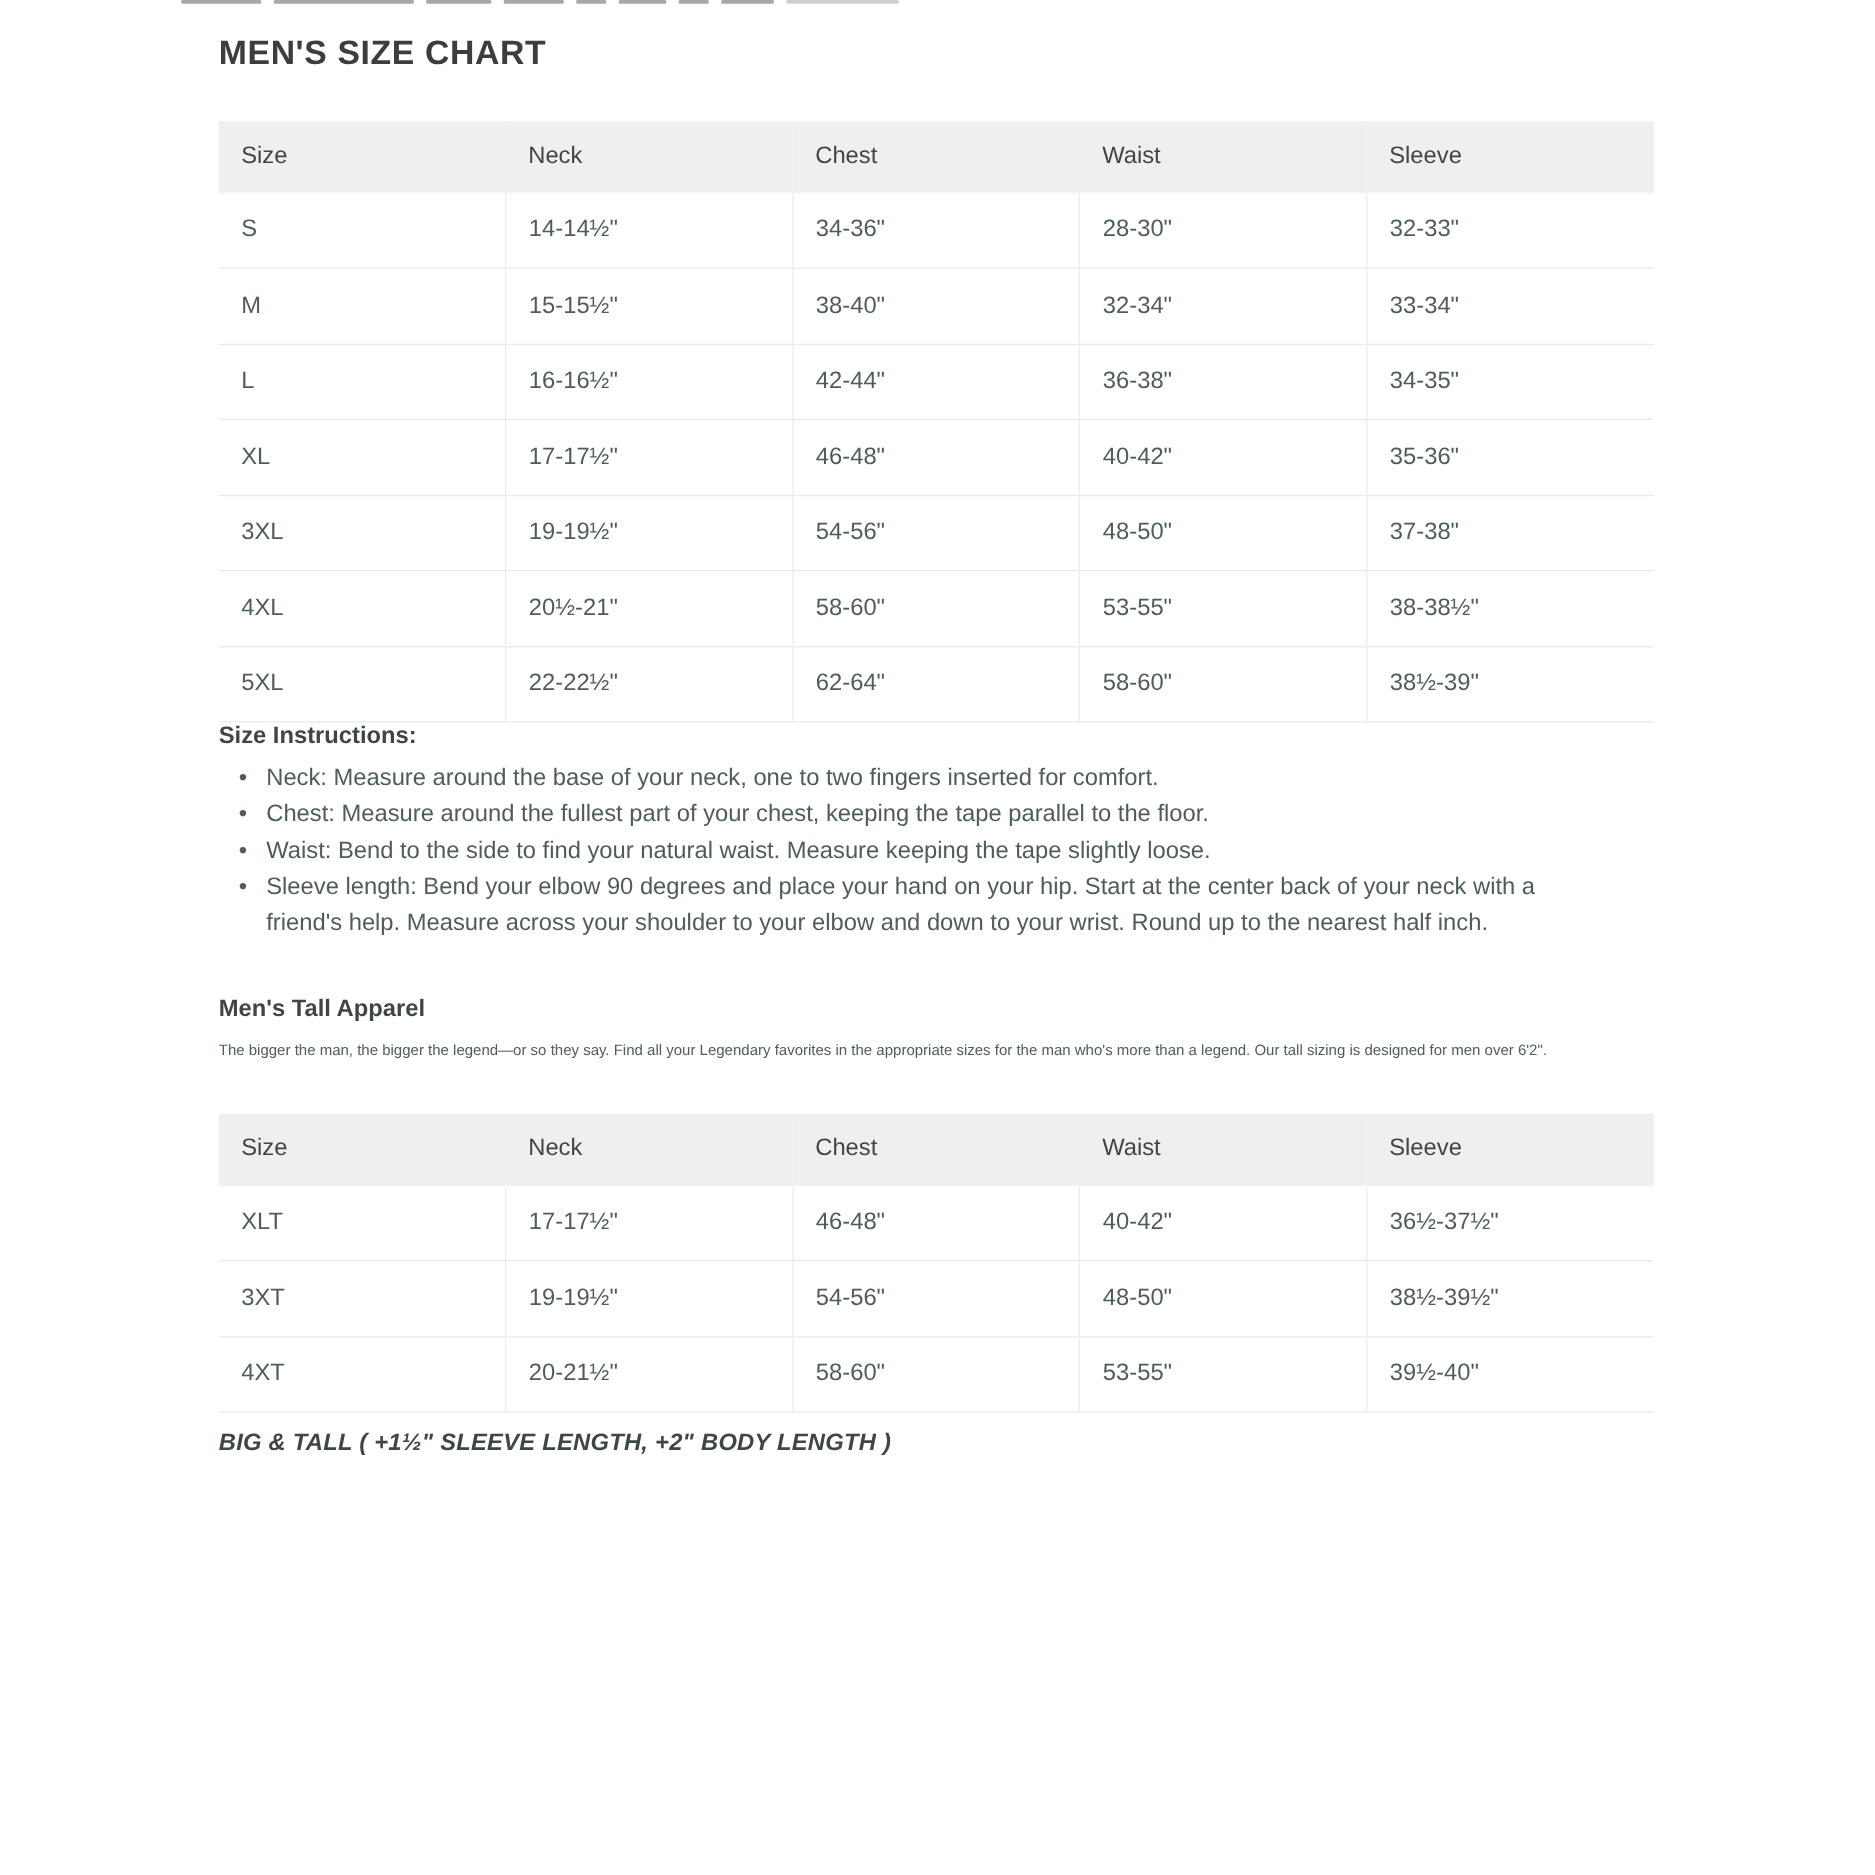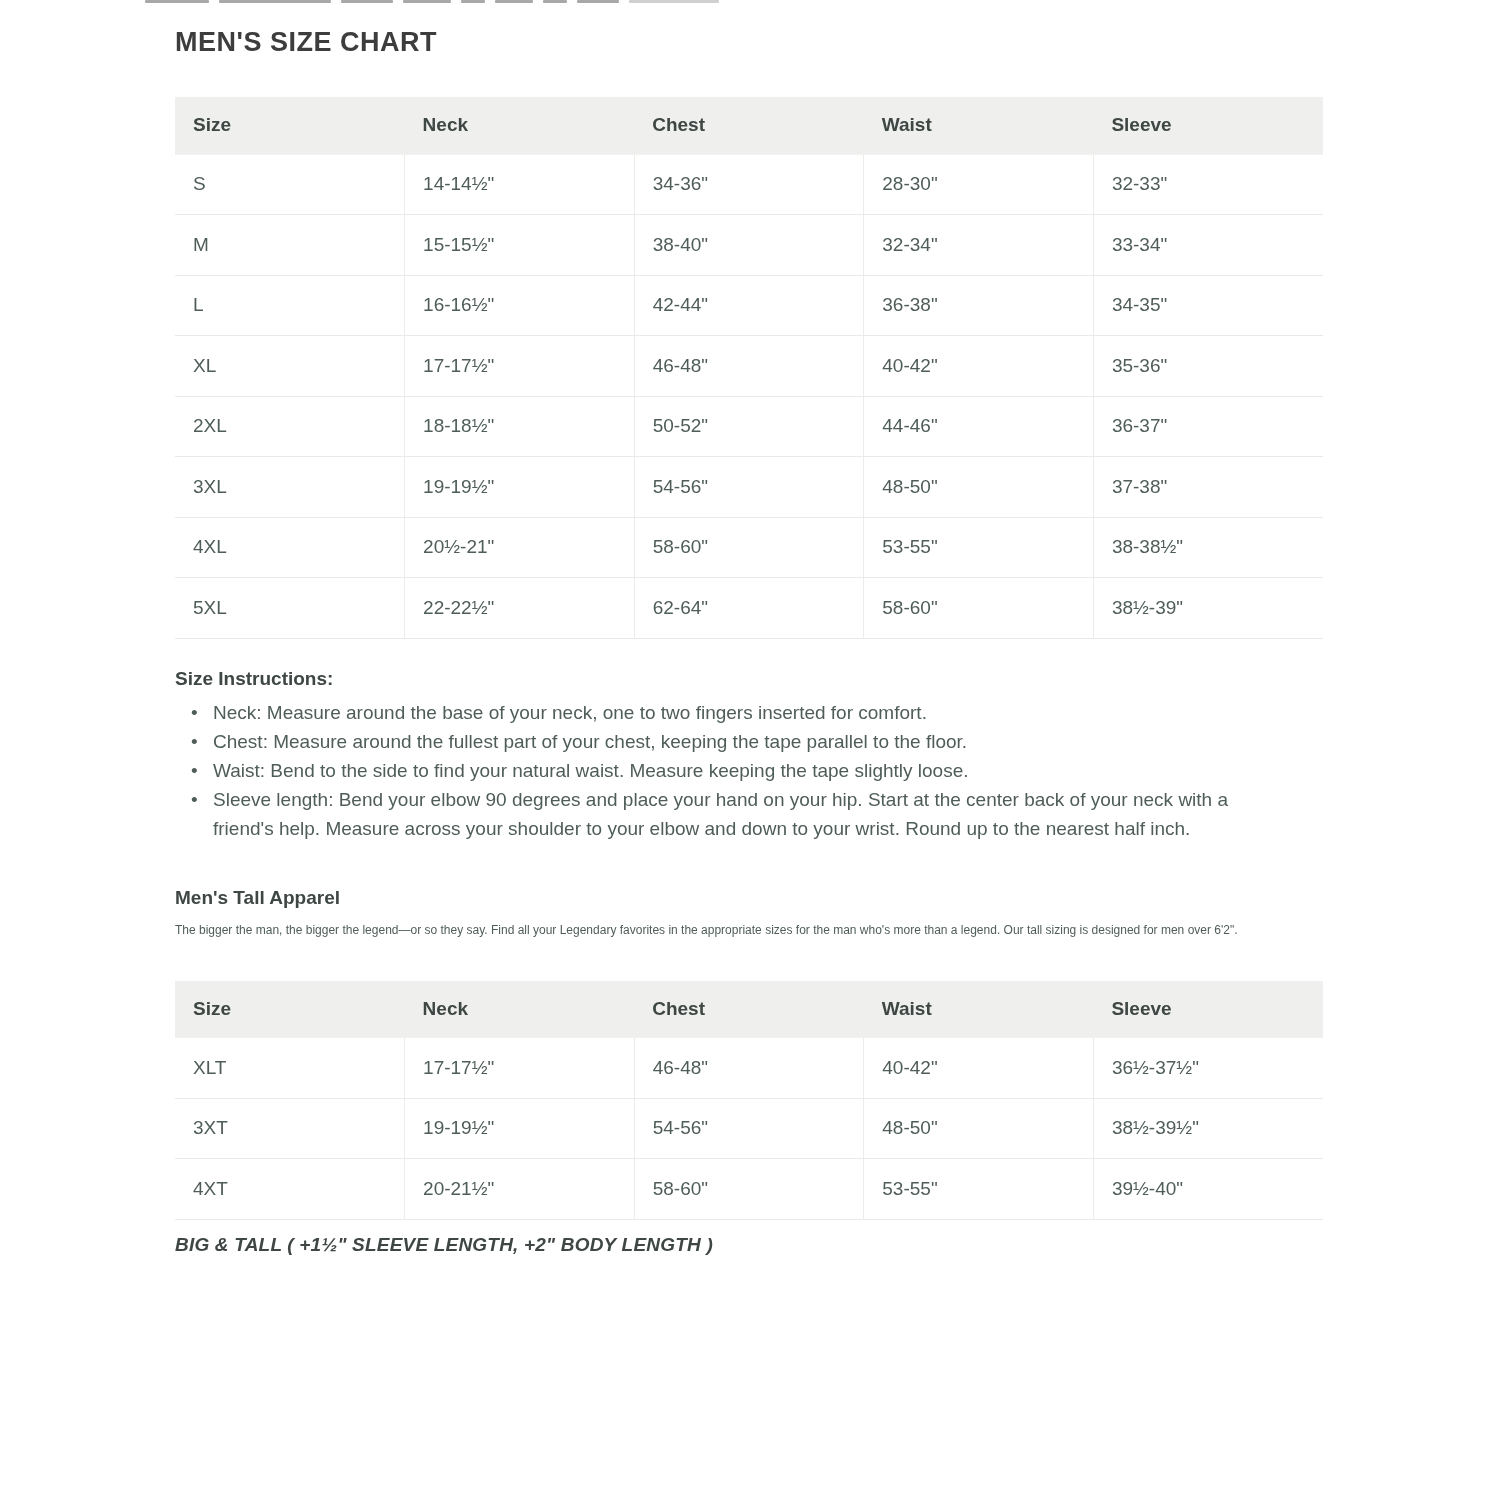--- a/index.html
+++ b/index.html
@@ -30,34 +30,34 @@
 
   table.size-table {
     width: 1148px; border-collapse: collapse; table-layout: fixed;
   }
   table.size-table col { width: 229.6px; }
   table.size-table thead th {
     background: #efefed;
     height: 57px;
     text-align: left; vertical-align: middle;
     padding-left: 18px;
-    font-size: 19px; font-weight: 700; color: #3f4745;
+    font-size: 19px; font-weight: 400; color: #3f4745;
   }
   table.size-table tbody td {
     height: 60.5px;
     vertical-align: middle;
     padding-left: 18px;
     font-size: 19px; color: #4f5d59;
     border-bottom: 1px solid #e9e9e7;
     background: #ffffff;
   }
   table.size-table tbody td + td { border-left: 1px solid #ececea; }
   table.size-table tbody tr:first-child td { border-top: 1px solid #f2f2f0; }
 
-  .instructions { margin-top: 29px; }
+  .instructions { }
   .section-heading {
     font-size: 19px; font-weight: 700; color: #3f4745; margin-bottom: 8px;
   }
   ul.instruction-list { list-style: none; }
   ul.instruction-list li {
     position: relative;
     padding-left: 38px;
     font-size: 19px; color: #4f5d59;
     line-height: 29px;
     max-width: 1118px;
@@ -142,27 +142,20 @@
             <td>42-44"</td>
             <td>36-38"</td>
             <td>34-35"</td>
           </tr>
           <tr>
             <td>XL</td>
             <td>17-17½"</td>
             <td>46-48"</td>
             <td>40-42"</td>
             <td>35-36"</td>
-          </tr>
-          <tr>
-            <td>2XL</td>
-            <td>18-18½"</td>
-            <td>50-52"</td>
-            <td>44-46"</td>
-            <td>36-37"</td>
           </tr>
           <tr>
             <td>3XL</td>
             <td>19-19½"</td>
             <td>54-56"</td>
             <td>48-50"</td>
             <td>37-38"</td>
           </tr>
           <tr>
             <td>4XL</td>

